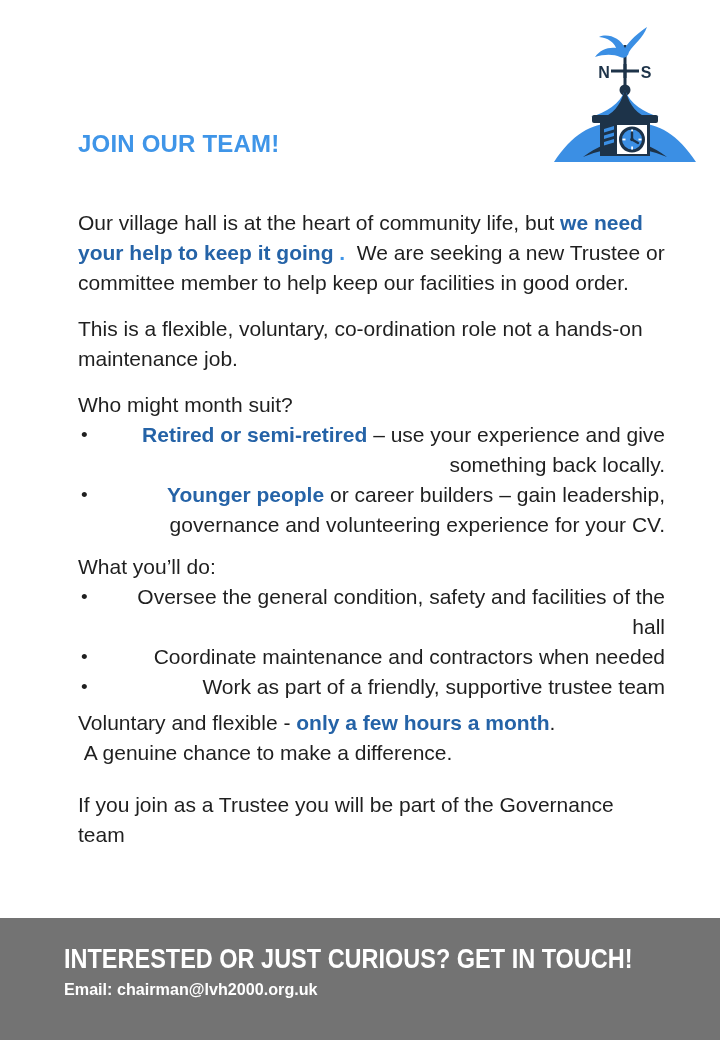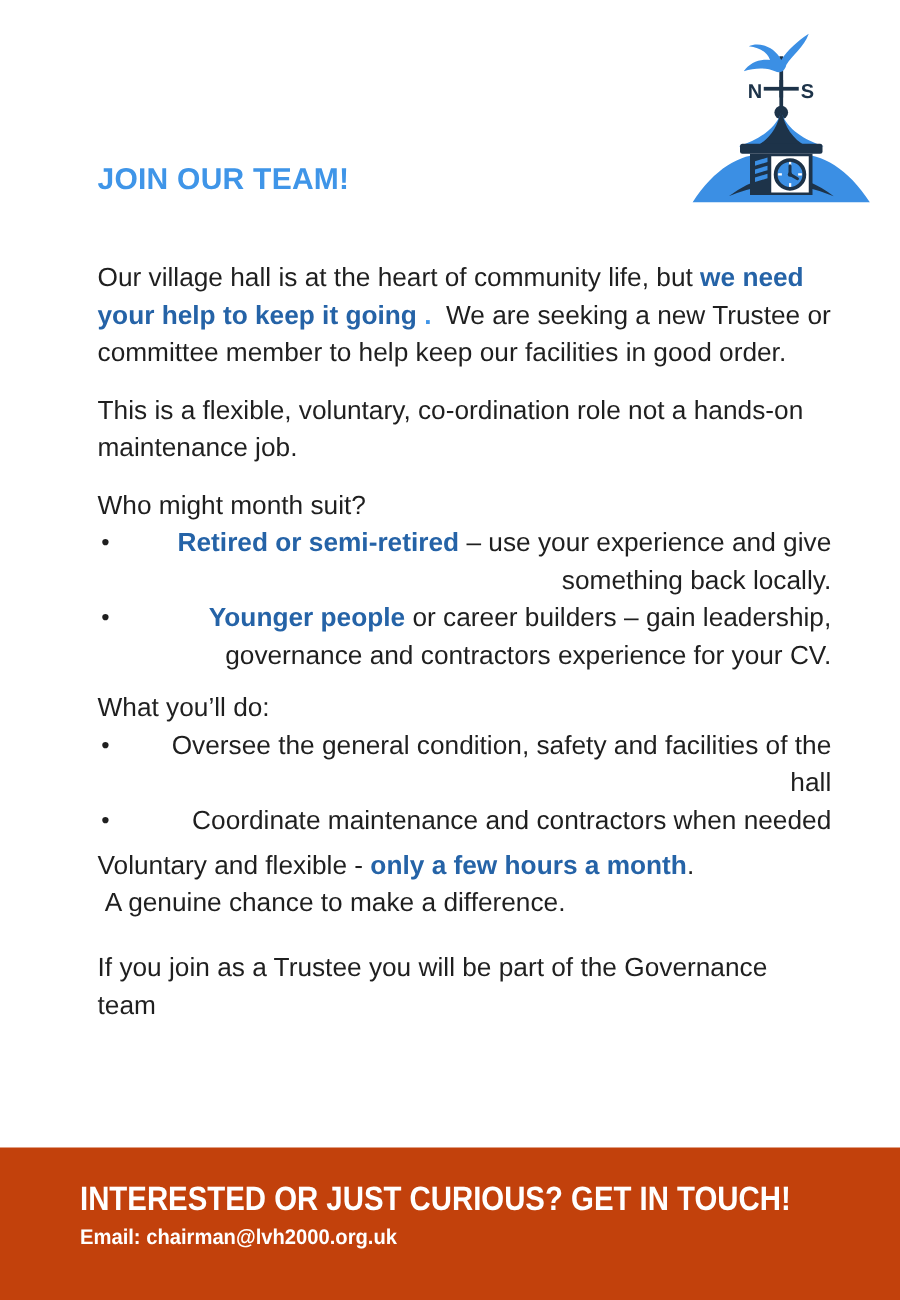--- a/index.html
+++ b/index.html
@@ -37,21 +37,21 @@
     position: relative; padding-left: 25px;
     font-size: 21px; line-height: 30px; white-space: pre-wrap;
   }
   ul.blist li::before {
     content: "\2022";
     position: absolute; left: 3px; top: 0;
     color: #1f1f1f; font-size: 19px;
   }
   .footer {
     position: absolute; left: 0; right: 0; bottom: 0; height: 122px;
-    background: #c2410c; color: #ffffff;
+    background: #737373; color: #ffffff;
     padding: 26px 0 0 64px;
   }
   .footer-title {
     font-size: 27px; line-height: 30px; font-weight: 700;
     transform: scaleX(0.87); transform-origin: left center;
     white-space: nowrap; letter-spacing: 0;
   }
   .footer-email {
     margin-top: 5px;
     font-size: 17px; line-height: 22px; font-weight: 700;
@@ -118,28 +118,29 @@
 committee member to help keep our facilities in good order.</span></p>
 
     <p class="par p2">This is a flexible, voluntary, co-ordination role not a hands-on
 maintenance job.</p>
 
     <p class="par who">Who might month suit?</p>
     <ul class="blist">
       <li><span class="db">Retired or semi-retired</span><span> – use your experience and give
 something back locally.</span></li>
       <li><span class="db">Younger people</span><span> or career builders – gain leadership,
-governance and contractors experience for your CV.</span></li>
+governance and volunteering experience for your CV.</span></li>
     </ul>
 
     <p class="par do">What you’ll do:</p>
     <ul class="blist">
       <li>Oversee the general condition, safety and facilities of the
 hall</li>
       <li>Coordinate maintenance and contractors when needed</li>
+      <li>Work as part of a friendly, supportive trustee team</li>
     </ul>
 
     <p class="par vol"><span>Voluntary and flexible - </span><span class="db">only a few hours a month</span><span>.
  A genuine chance to make a difference.</span></p>
 
     <p class="par join">If you join as a Trustee you will be part of the Governance team</p>
   </div>
 
   <div class="footer">
     <div class="footer-title">INTERESTED OR JUST CURIOUS? GET IN TOUCH!</div>

